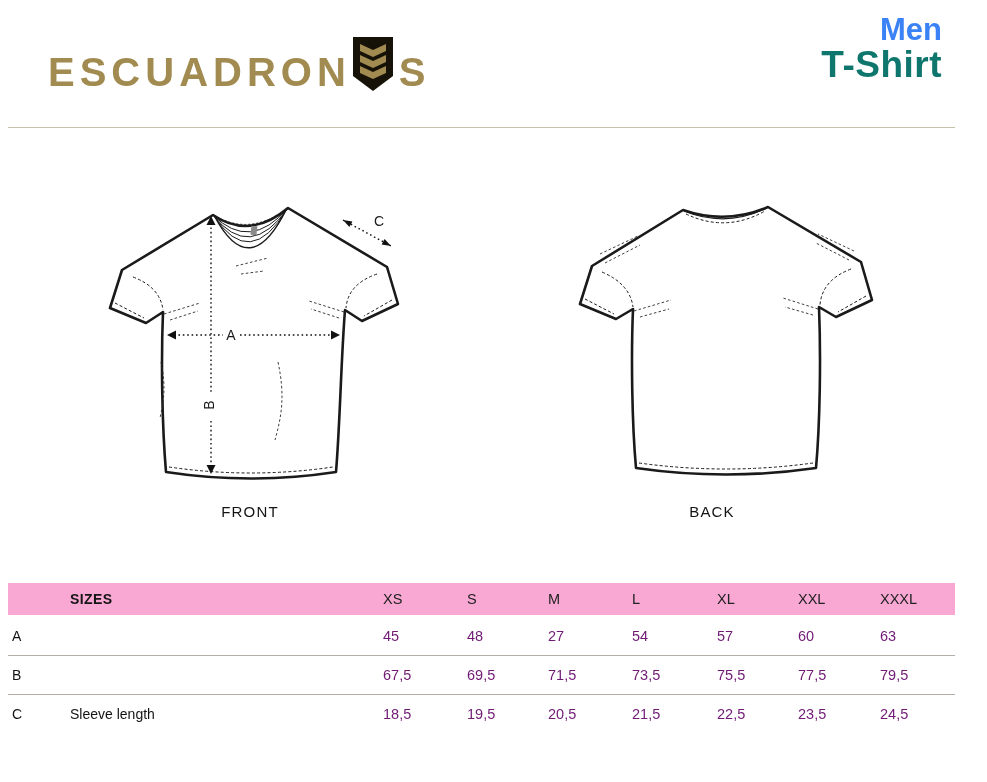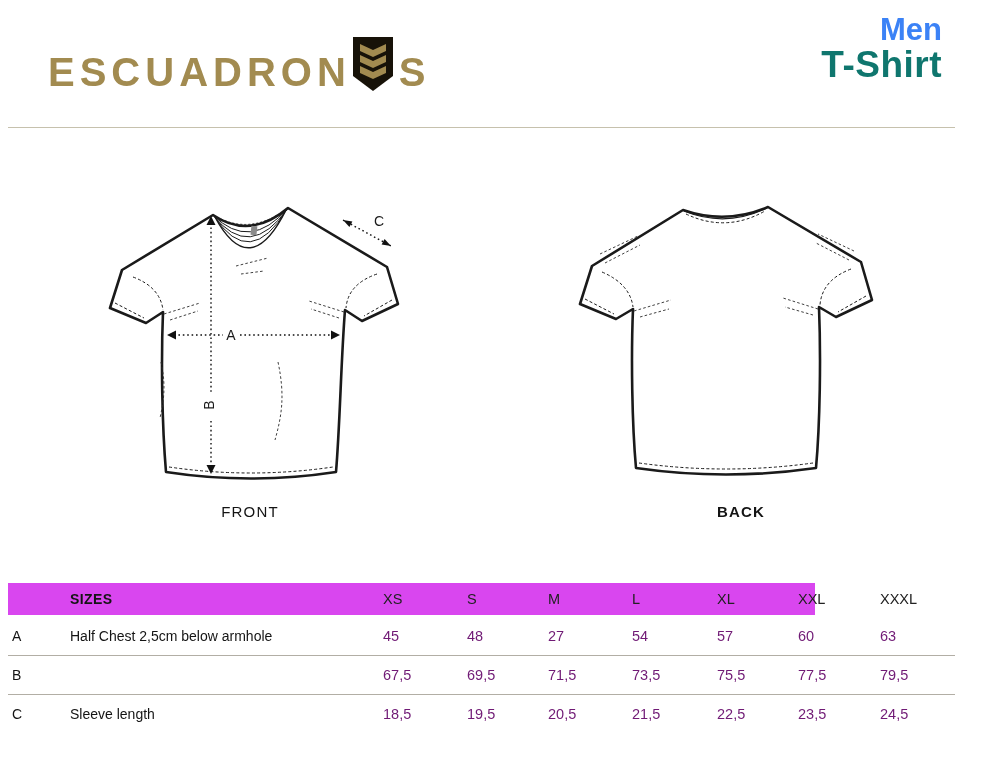--- a/index.html
+++ b/index.html
@@ -13,25 +13,25 @@
   .men{position:absolute;right:45px;top:13px;font-size:31px;font-weight:bold;color:#3b82f6;line-height:1.1;}
   .tshirt{position:absolute;right:45px;top:45px;font-size:37px;font-weight:bold;color:#0f766e;line-height:1.1;letter-spacing:0.5px;}
   .hdr-divider{position:absolute;left:8px;top:127px;width:947px;height:1px;background:#c6c1ad;}
 
   
   .shirt-svg{position:absolute;}
   #front-svg{left:100px;top:190px;}
   #back-svg{left:572px;top:192px;}
   .caption{position:absolute;top:503px;font-size:15px;letter-spacing:1.2px;color:#141414;text-align:center;width:150px;}
   #front-caption{left:175px;}
-  #back-caption{left:666px;font-weight:bold;}
+  #back-caption{left:637px;}
   svg text{font-family:"Liberation Sans","DejaVu Sans",sans-serif;font-size:14px;fill:#1a1a1a;}
 
   
-  .thead{position:absolute;left:8px;top:583px;width:807px;height:32px;background:#d946ef;}
+  .thead{position:absolute;left:8px;top:583px;width:947px;height:32px;background:#f9a8d4;}
   .thead .sizes-label{position:absolute;left:62px;top:0;line-height:32px;font-size:14px;font-weight:bold;letter-spacing:0.4px;color:#141414;}
   .thead .szcol{position:absolute;top:0;line-height:32px;font-size:14.5px;color:#222;}
   .trow{position:absolute;left:8px;width:947px;height:38px;}
   .trow .rkey{position:absolute;left:4px;top:0;line-height:38px;font-size:14px;color:#141414;}
   .trow .rname{position:absolute;left:62px;top:0;line-height:38px;font-size:14px;color:#141414;}
   .trow .val{position:absolute;top:0;line-height:38px;font-size:14.5px;color:#701a75;}
   .row-divider{position:absolute;left:8px;width:947px;height:1px;background:#b2aea5;}
   .c0{left:375px}.c1{left:459px}.c2{left:540px}.c3{left:624px}
   .c4{left:709px}.c5{left:790px}.c6{left:872px}
 </style>
@@ -154,21 +154,20 @@
     <span class="szcol c1">S</span>
     <span class="szcol c2">M</span>
     <span class="szcol c3">L</span>
     <span class="szcol c4">XL</span>
     <span class="szcol c5">XXL</span>
     <span class="szcol c6">XXXL</span>
   </div>
 
   <div class="trow" style="top:617px">
     <span class="rkey">A</span>
-    <span class="rname">Half Chest 2,5cm below armhole</span>
     <span class="val c0">45</span>
     <span class="val c1">48</span>
     <span class="val c2">27</span>
     <span class="val c3">54</span>
     <span class="val c4">57</span>
     <span class="val c5">60</span>
     <span class="val c6">63</span>
   </div>
   <div class="row-divider" style="top:655px"></div>
 

